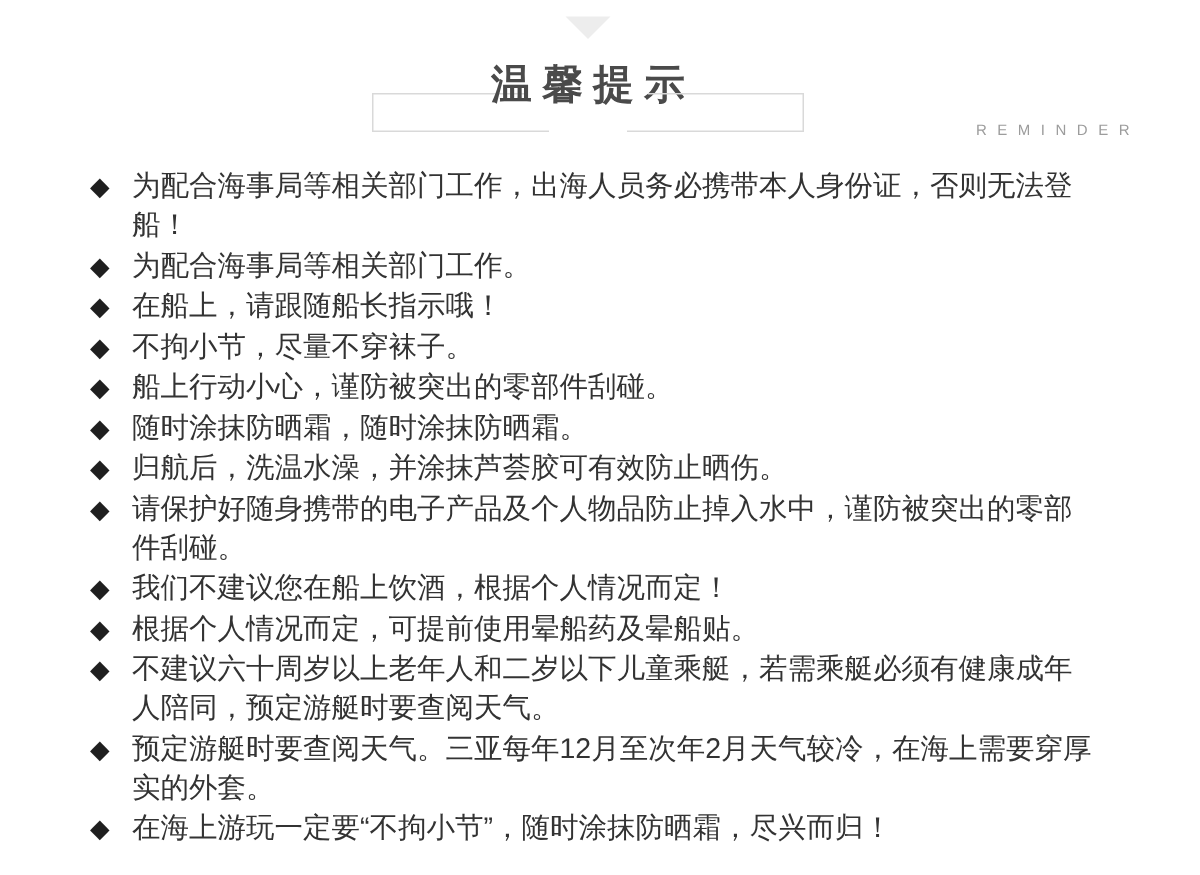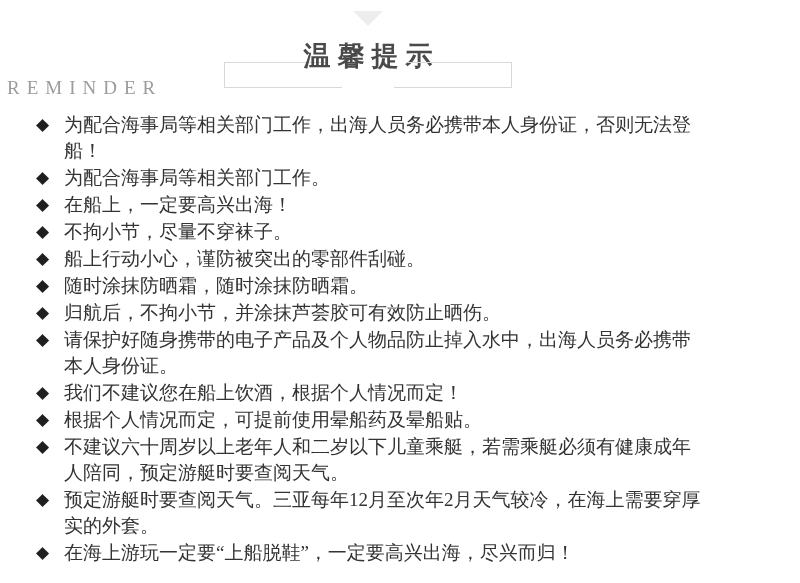--- a/index.html
+++ b/index.html
@@ -1,22 +1,23 @@
 <!DOCTYPE html>
 <html><head>
 <meta charset="utf-8">
 <style>
   html, body { margin: 0; padding: 0; background: #ffffff; }
   .page {
     position: relative;
     width: 736px;
     height: 583px;
     background: #ffffff;
-    font-family: Liberation Serif, serif;
+    font-family: Liberation Sans, sans-serif;
     overflow: hidden;
+    margin-left: 24px;
   }
 
   
   .header { position: absolute; top: 0; left: 0; right: 0; height: 110px; }
 
   .top-triangle {
     position: absolute;
     top: 11px;
     left: 50%;
     margin-left: -15px;
@@ -46,22 +47,22 @@
     font-size: 27px;
     line-height: 28px;
     font-weight: bold;
     letter-spacing: 7px;
     color: #4a4a4a;
     text-indent: 7px; 
   }
   .subtitle {
     position: absolute;
     top: 80px; left: 0; right: 0;
-    text-align: left;
-    font-size: 19px;
+    text-align: right;
+    font-size: 10px;
     line-height: 16px;
     letter-spacing: 7px;
     color: #9c9c9c;
     text-indent: 7px;
   }
 
   
   .tips {
     position: absolute;
     top: 112px;
@@ -115,57 +116,57 @@
     <li class="tip">
       <span class="bullet">◆</span>
       <span class="tip-text">为配合海事局等相关部门工作，出海人员务必携带本人身份证，否则无法登船！</span>
     </li>
     <li class="tip">
       <span class="bullet">◆</span>
       <span class="tip-text">为配合海事局等相关部门工作。</span>
     </li>
     <li class="tip">
       <span class="bullet">◆</span>
-      <span class="tip-text">在船上，一定要高兴出海！</span>
+      <span class="tip-text">在船上，请跟随船长指示哦！</span>
     </li>
     <li class="tip">
       <span class="bullet">◆</span>
       <span class="tip-text">不拘小节，尽量不穿袜子。</span>
     </li>
     <li class="tip">
       <span class="bullet">◆</span>
       <span class="tip-text">船上行动小心，谨防被突出的零部件刮碰。</span>
     </li>
     <li class="tip">
       <span class="bullet">◆</span>
       <span class="tip-text">随时涂抹防晒霜，随时涂抹防晒霜。</span>
     </li>
     <li class="tip">
       <span class="bullet">◆</span>
-      <span class="tip-text">归航后，不拘小节，并涂抹芦荟胶可有效防止晒伤。</span>
+      <span class="tip-text">归航后，洗温水澡，并涂抹芦荟胶可有效防止晒伤。</span>
     </li>
     <li class="tip">
       <span class="bullet">◆</span>
-      <span class="tip-text">请保护好随身携带的电子产品及个人物品防止掉入水中，出海人员务必携带本人身份证。</span>
+      <span class="tip-text">请保护好随身携带的电子产品及个人物品防止掉入水中，谨防被突出的零部件刮碰。</span>
     </li>
     <li class="tip">
       <span class="bullet">◆</span>
       <span class="tip-text">我们不建议您在船上饮酒，根据个人情况而定！</span>
     </li>
     <li class="tip">
       <span class="bullet">◆</span>
       <span class="tip-text">根据个人情况而定，可提前使用晕船药及晕船贴。</span>
     </li>
     <li class="tip">
       <span class="bullet">◆</span>
       <span class="tip-text">不建议六十周岁以上老年人和二岁以下儿童乘艇，若需乘艇必须有健康成年人陪同，预定游艇时要查阅天气。</span>
     </li>
     <li class="tip">
       <span class="bullet">◆</span>
       <span class="tip-text">预定游艇时要查阅天气。三亚每年12月至次年2月天气较冷，在海上需要穿厚实的外套。</span>
     </li>
     <li class="tip">
       <span class="bullet">◆</span>
-      <span class="tip-text">在海上游玩一定要“上船脱鞋”，一定要高兴出海，尽兴而归！</span>
+      <span class="tip-text">在海上游玩一定要“不拘小节”，随时涂抹防晒霜，尽兴而归！</span>
     </li>
   </ul>
 
 </div>
 
 </body></html>

